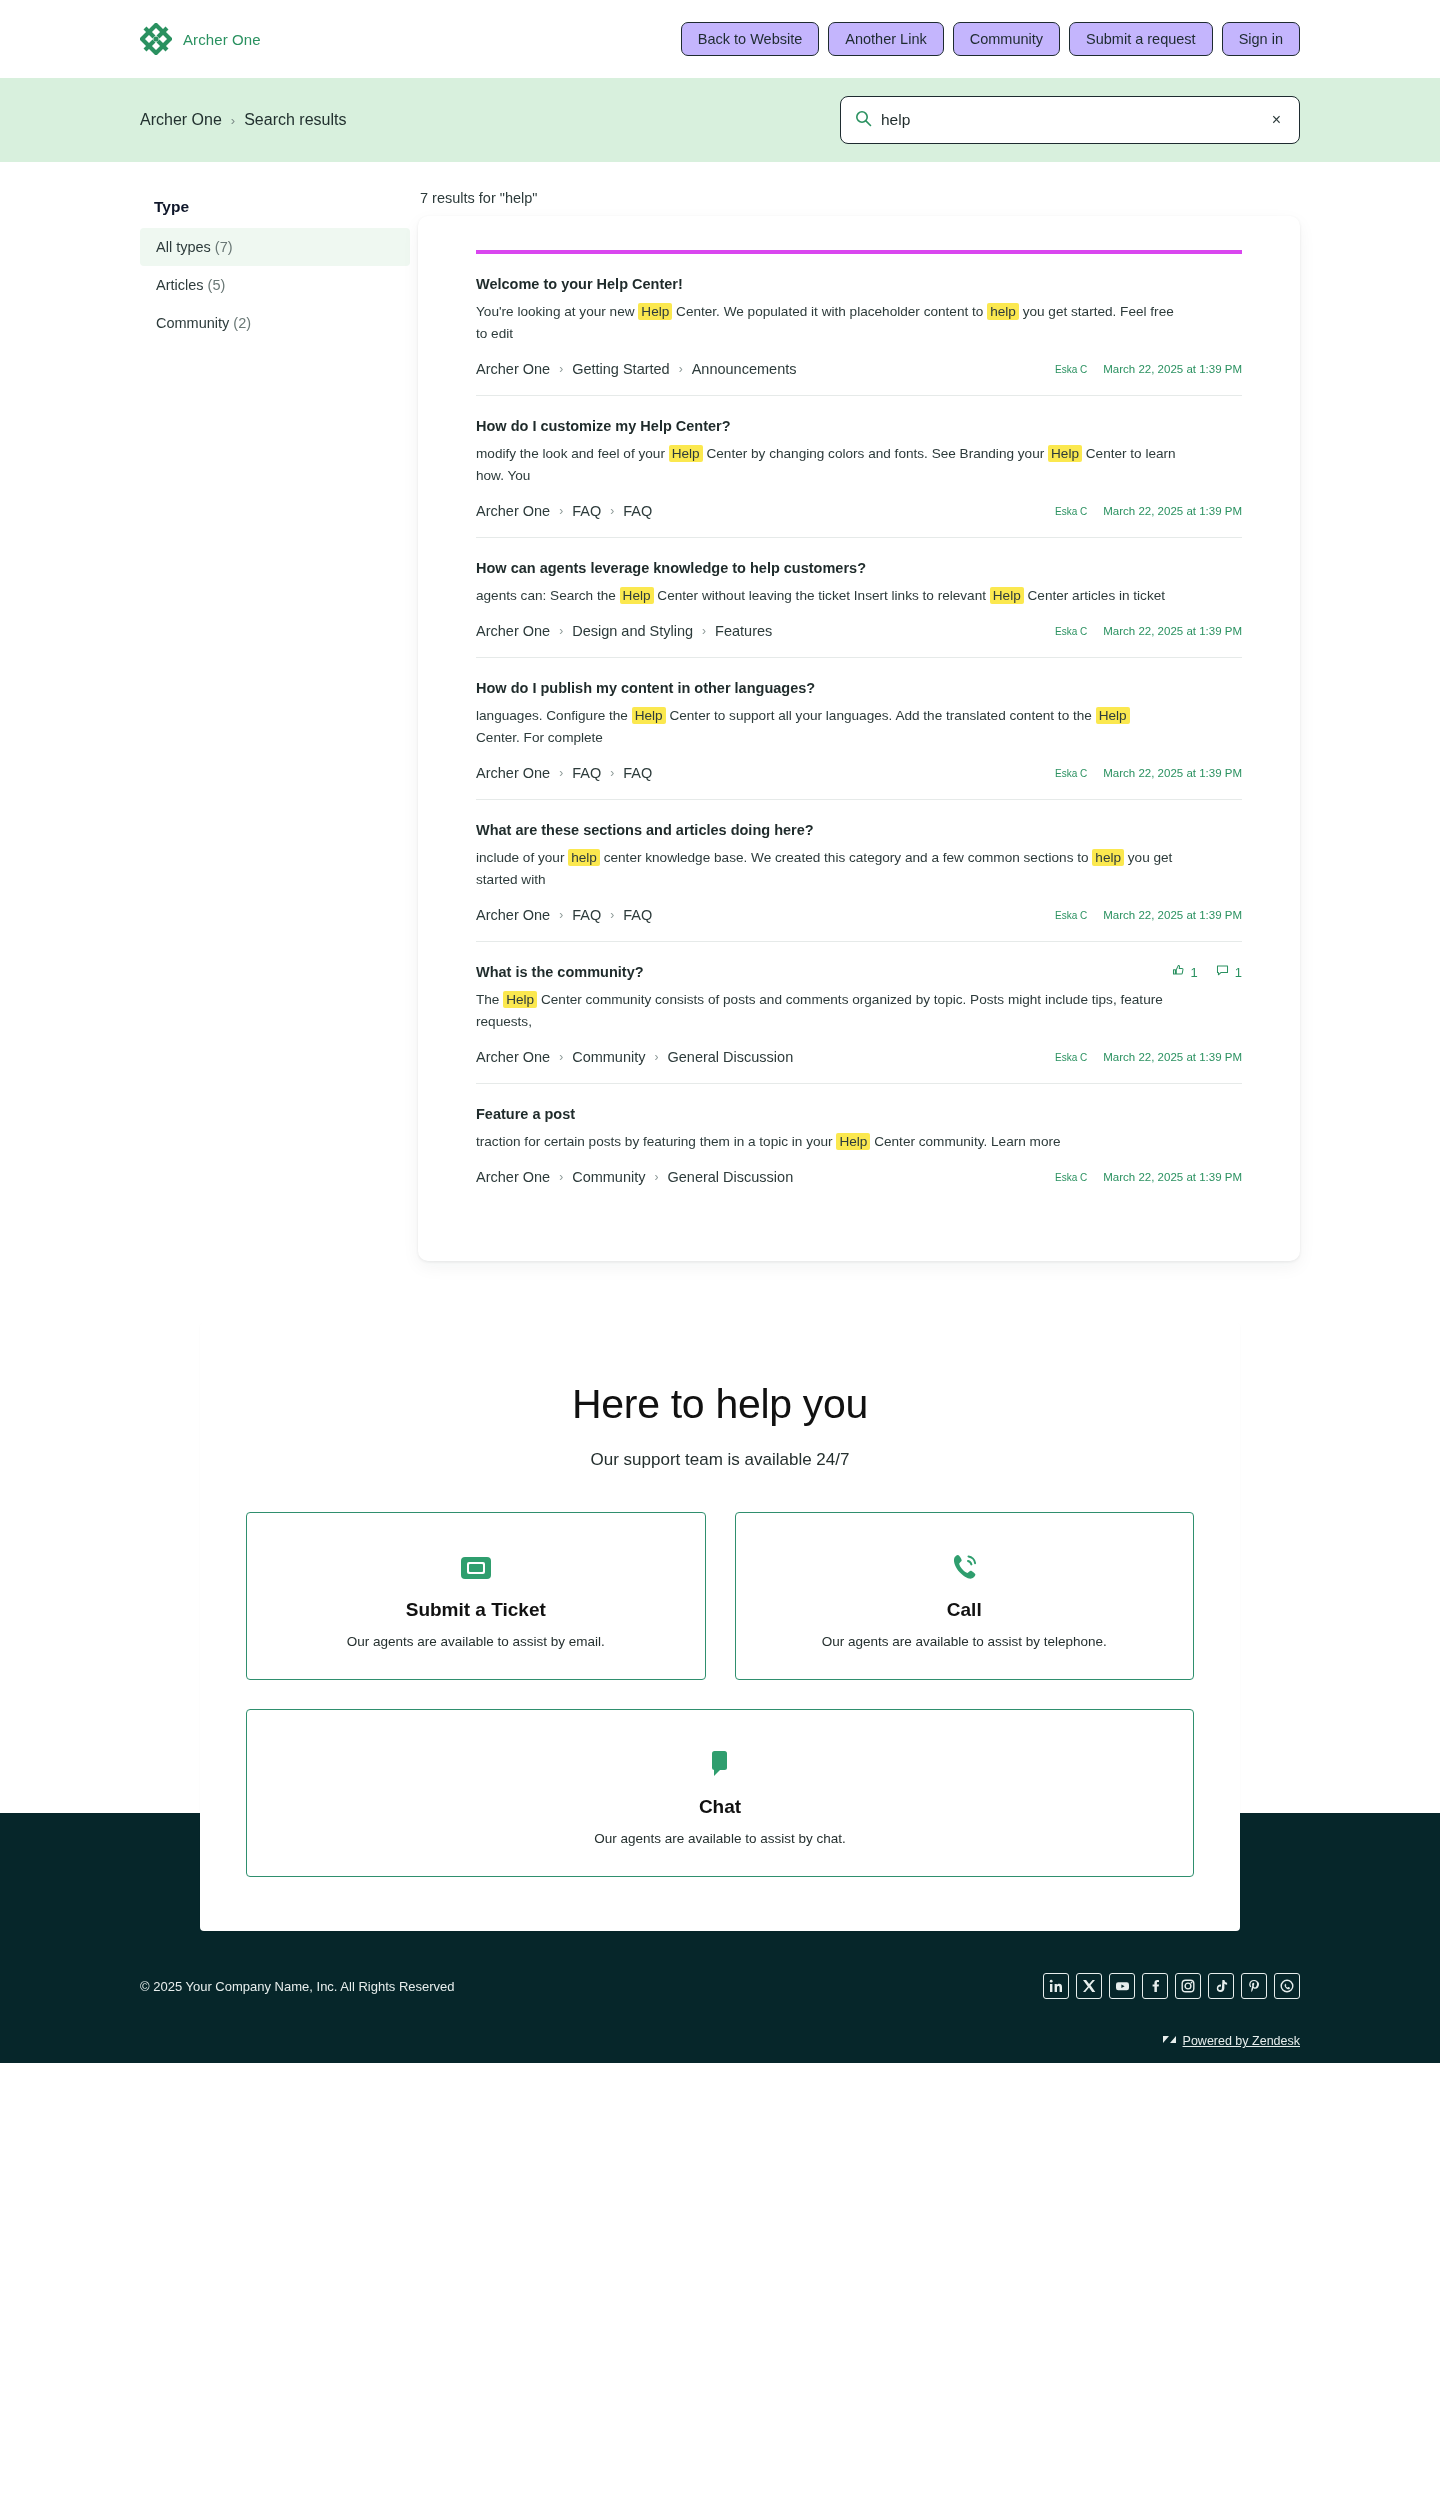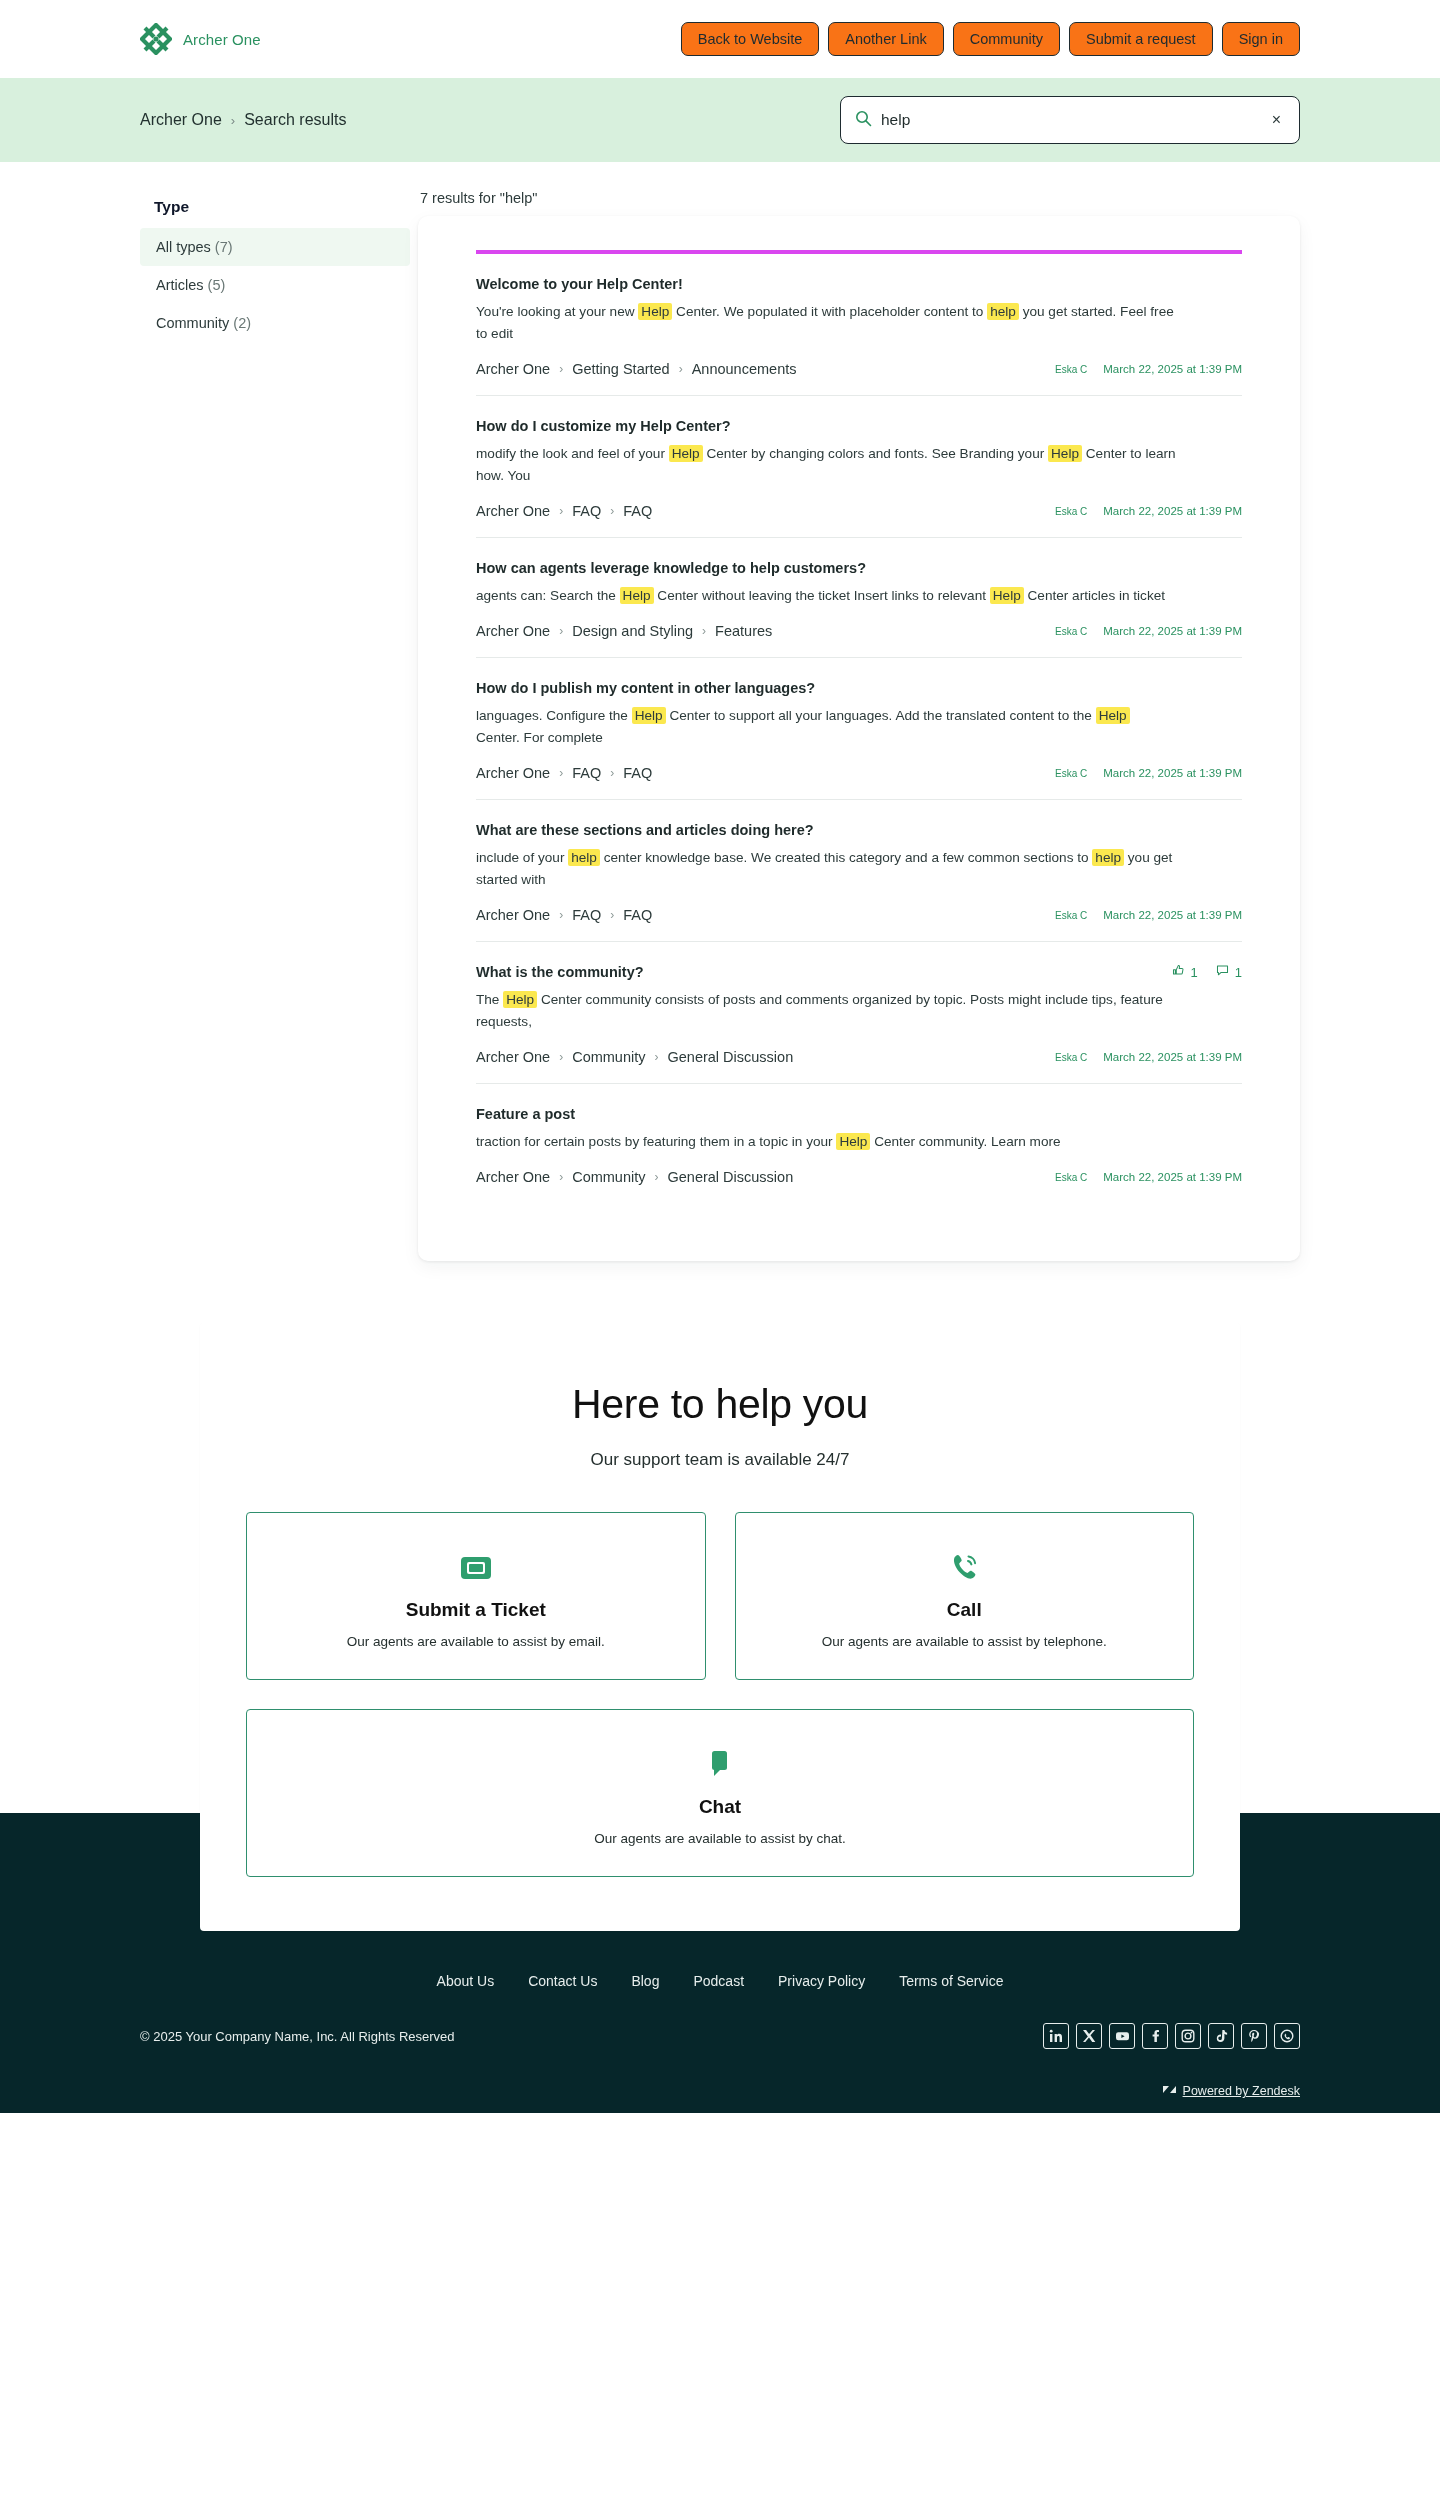--- a/index.html
+++ b/index.html
@@ -19,21 +19,21 @@
     align-items: center;
     padding: 0 140px 0 140px;
   }
   .brand { display: flex; align-items: center; gap: 11px; }
   .brand-logo { width: 32px; height: 32px; display: block; }
   .brand-name { color: #2a9160; font-size: 15px; letter-spacing: .1px; }
   .header-nav { margin-left: auto; display: flex; align-items: center; gap: 9px; }
   .hbtn {
     border: 1.6px solid #1e2b30;
     border-radius: 7px;
-    background: #f97316;
+    background: #c4b5fd;
     color: #1e2b30;
     font-size: 14.5px;
     padding: 9px 16px;
     line-height: 1;
     cursor: pointer;
     font-family: "Liberation Sans", sans-serif;
     white-space: nowrap;
   }
 
   
@@ -431,28 +431,20 @@
           </svg>
         </div>
         <div class="tile-title">Chat</div>
         <div class="tile-desc">Our agents are available to assist by chat.</div>
       </div>
     </div>
   </div>
 </div>
 
 <footer class="site-footer">
-  <div class="footer-links" id="footer-links">
-      <a>About Us</a>
-      <a>Contact Us</a>
-      <a>Blog</a>
-      <a>Podcast</a>
-      <a>Privacy Policy</a>
-      <a>Terms of Service</a>
-    </div>
   <div class="footer-bottom">
     <div class="copyright">© 2025 Your Company Name, Inc. All Rights Reserved</div>
     <div class="socials">
       <div class="social">
         <svg width="14" height="14" viewBox="0 0 14 14">
             <rect x="1" y="5" width="2.4" height="8" fill="#e7eeed"></rect>
             <circle cx="2.2" cy="2.2" r="1.4" fill="#e7eeed"></circle>
             <path d="M5.6 13V5h2.3v1.1c.4-.8 1.3-1.3 2.3-1.3 1.7 0 2.8 1.1 2.8 3.2V13h-2.4V8.5c0-1-.4-1.6-1.3-1.6-.8 0-1.3.6-1.3 1.6V13z" fill="#e7eeed"></path>
           </svg>
       </div>

